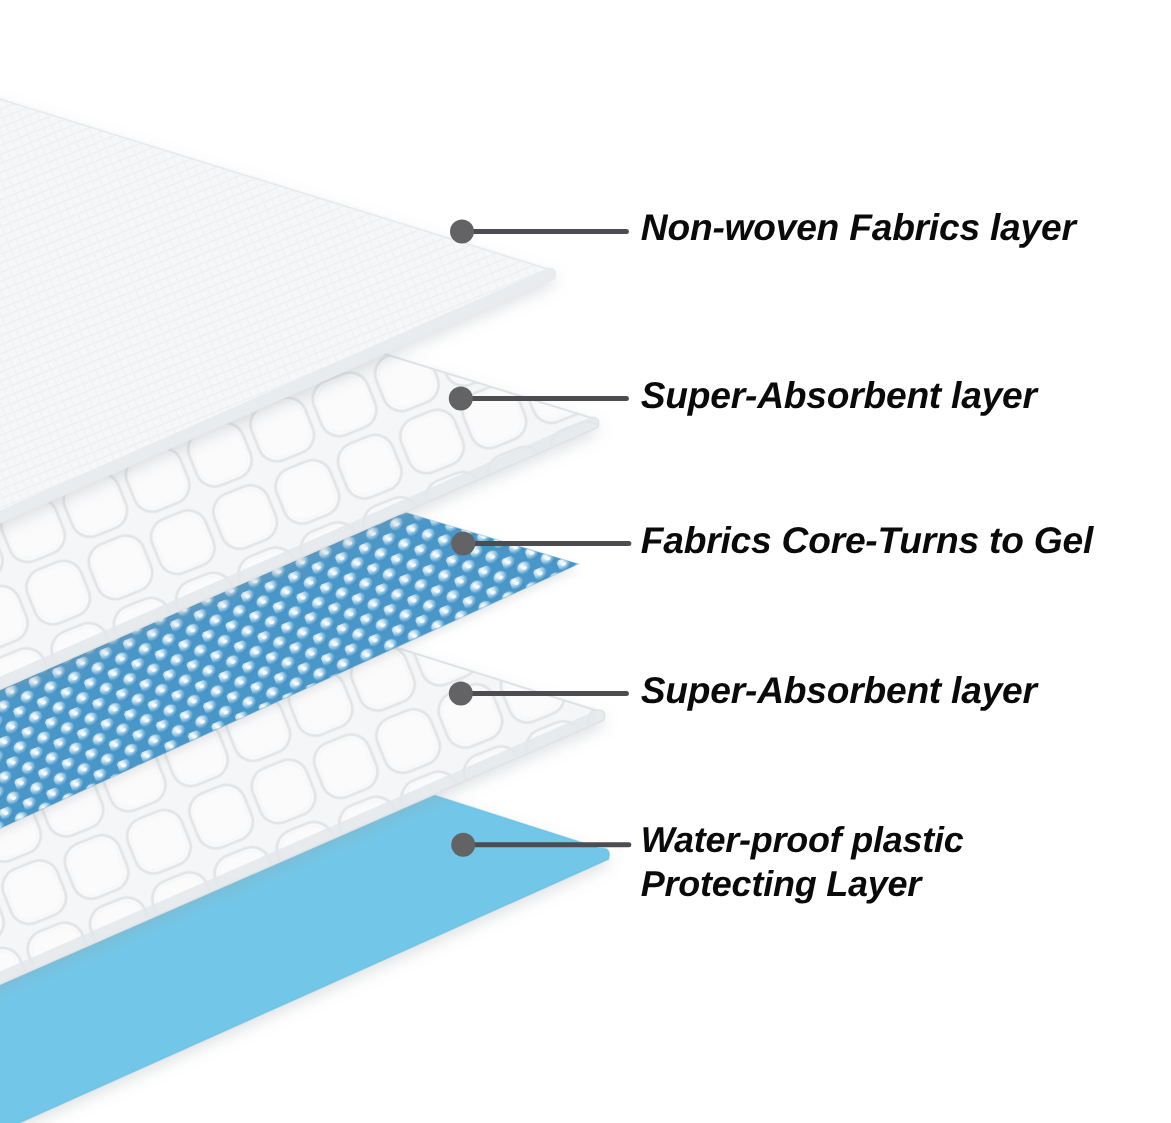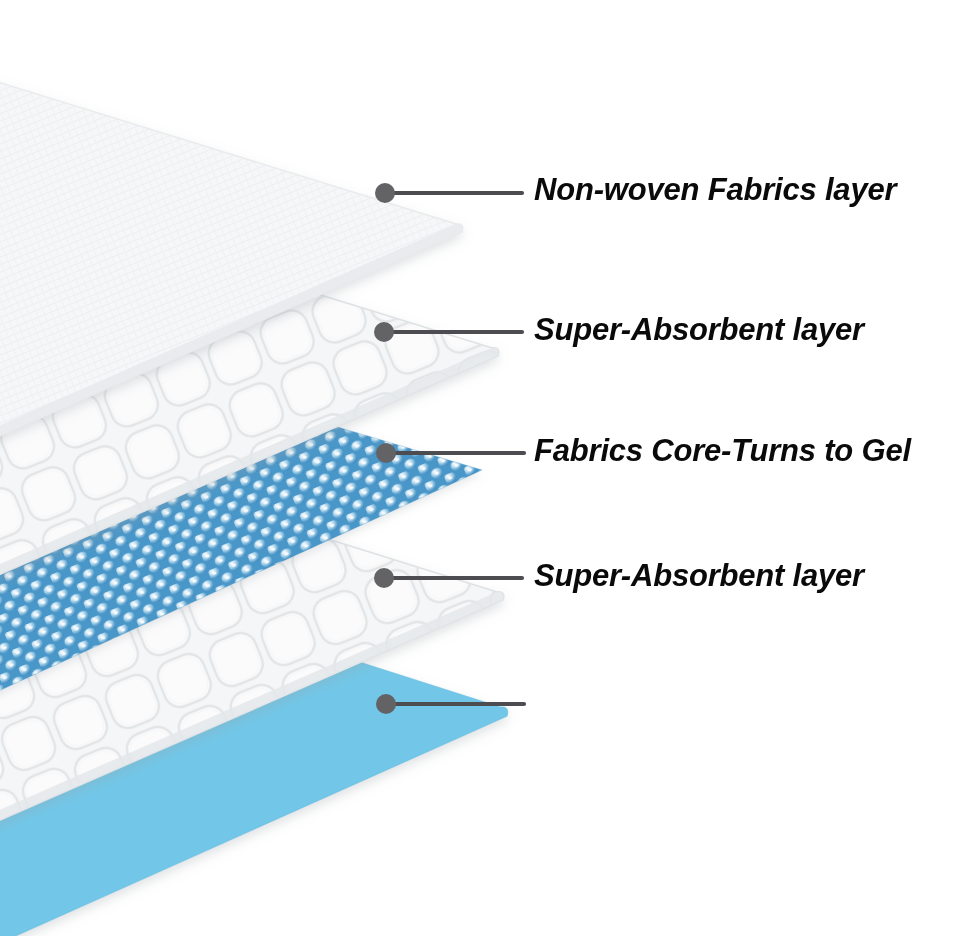--- a/index.html
+++ b/index.html
@@ -181,14 +181,16 @@
   </svg>
 
   <div class="callout-label" id="label-1">Non-woven Fabrics layer</div>
 
   <div class="callout-label" id="label-2">Super-Absorbent layer</div>
 
   <div class="callout-label" id="label-3">Fabrics Core-Turns to Gel</div>
 
   <div class="callout-label" id="label-4">Super-Absorbent layer</div>
 
+  <div class="callout-label" id="label-5">Water-proof plastic
+Protecting Layer</div>
 
 </div>
 
 </body></html>

